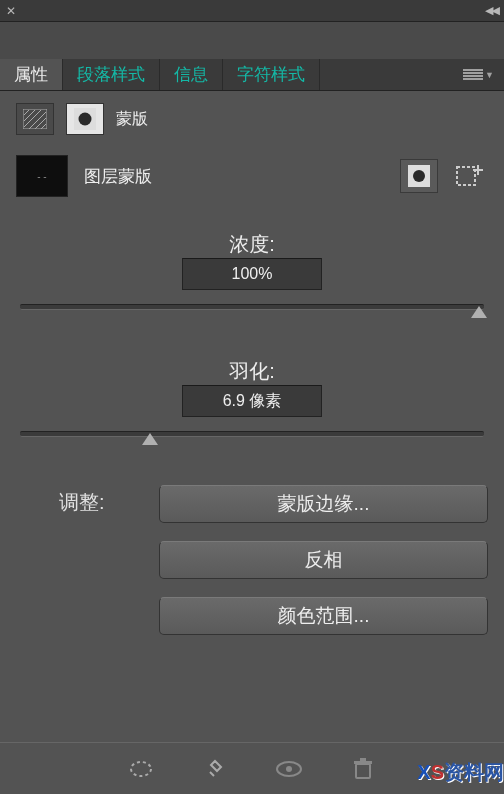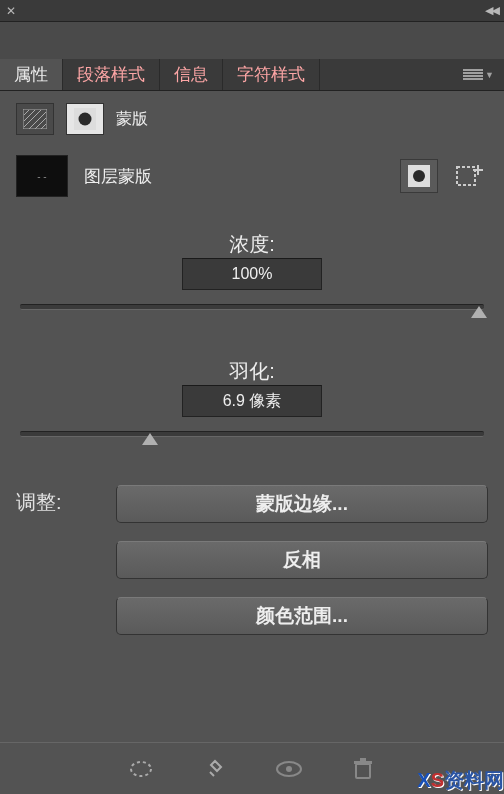--- a/index.html
+++ b/index.html
@@ -31,21 +31,21 @@
     display: flex;
     background: #3a3a3a;
     height: 32px;
     align-items: stretch;
     border-bottom: 1px solid #222;
     margin-top: 37px;
   }
   .tab {
     padding: 6px 14px;
     font-size: 17px;
-    color: #fca5a5;
+    color: #14b8a6;
     background: #3a3a3a;
     border-right: 1px solid #2a2a2a;
     cursor: pointer;
     display: flex;
     align-items: center;
   }
   .tab.active {
     background: #535353;
     color: #eee;
   }
@@ -171,56 +171,56 @@
     border-right:8px solid transparent;
     border-bottom:12px solid #b0b0b0;
     transform:translateX(-8px);
     cursor:pointer;
   }
   .adjust-group { margin-top:40px; }
   .adjust-row {
     display:flex;
     align-items:flex-start;
     gap: 20px;
+    margin-left: 43px;
   }
   .adjust-label { font-size:20px; padding-top:4px; width:80px; }
   .adjust-buttons { flex:1; display:flex; flex-direction:column; gap:18px; }
   .adj-btn {
     height: 38px;
     background: linear-gradient(#6a6a6a,#5a5a5a);
     border:1px solid #333;
     border-top-color:#7a7a7a;
     border-radius:5px;
     color:#eee;
     font-size:19px;
     cursor:pointer;
     display:flex;
     align-items:center;
     justify-content:center;
-    font-weight:bold;
   }
   .footer {
     height: 52px;
     background:#535353;
     border-top:1px solid #666;
     display:flex;
     align-items:center;
     justify-content:center;
     gap: 40px;
     position:relative;
   }
   .foot-icon {
     width:34px; height:34px;
     display:flex; align-items:center; justify-content:center;
     cursor:pointer;
     color:#999;
   }
   .watermark {
     position:absolute;
-    right:0; bottom:0;
+    right:0; bottom:8px;
     font-size:20px;
     font-weight:bold;
     color:#2a55a5;
     text-shadow:1px 1px 0 #fff;
     pointer-events:none;
   }
   .watermark .wm-x { color:#1850b8; }
   .watermark .wm-s { color:#c03030; }
   .x-close { color:#b8b8b8; font-size:12px; cursor:pointer; }
 </style>

